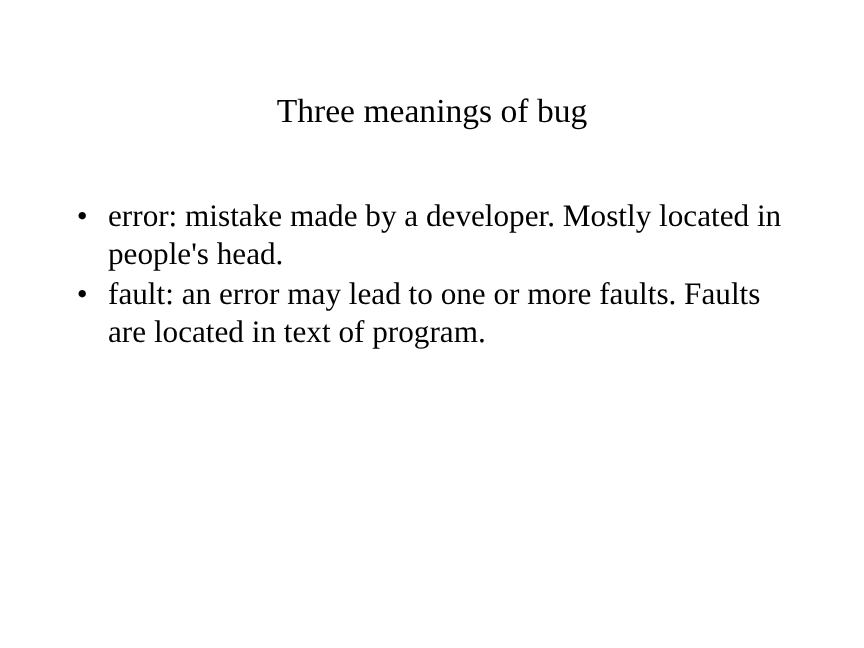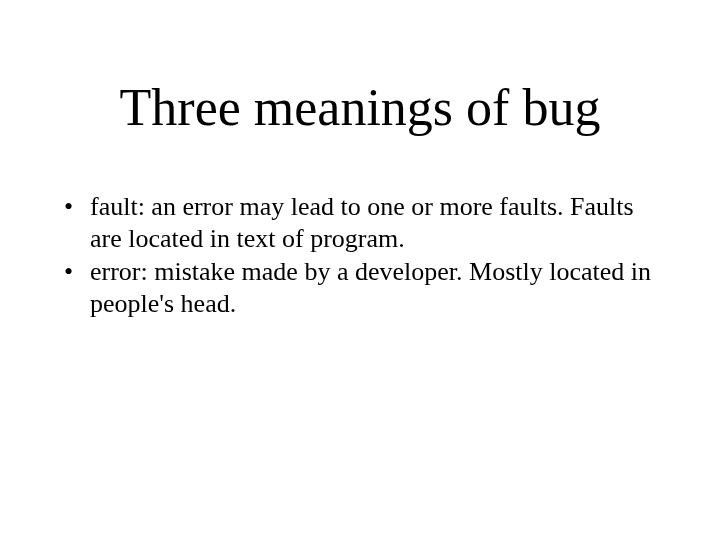--- a/index.html
+++ b/index.html
@@ -1,25 +1,25 @@
 <!DOCTYPE html>
 <html><head>
   <meta charset="utf-8">
   <style>
     * { margin: 0; padding: 0; box-sizing: border-box; }
     html, body { width: 720px; height: 540px; background: #ffffff; font-family: "Times New Roman", Times, serif; color: #000; }
     .slide { position: relative; width: 720px; height: 540px; padding: 0; }
-    .title { text-align: center; font-size: 52px; font-weight: 400; margin-top: 78px; }
+    .title { text-align: center; font-size: 28px; font-weight: 400; margin-top: 78px; }
     .bullets { list-style: none; margin: 54px 60px 0 62px; }
     .bullets li { position: relative; font-size: 26px; line-height: 1.22; padding-left: 28px; margin-bottom: 2px; }
     .bullets li::before { content: "•"; position: absolute; left: 2px; top: 0; font-size: 26px; }
   </style>
 </head>
 <body>
 
 <div class="slide">
   <h1 class="title">Three meanings of bug</h1>
   <ul class="bullets">
+    <li>error: mistake made by a developer. Mostly located in people's head.</li>
     <li>fault: an error may lead to one or more faults. Faults are located in text of program.</li>
-    <li>error: mistake made by a developer. Mostly located in people's head.</li>
   </ul>
 
 </div>
 
 </body></html>

